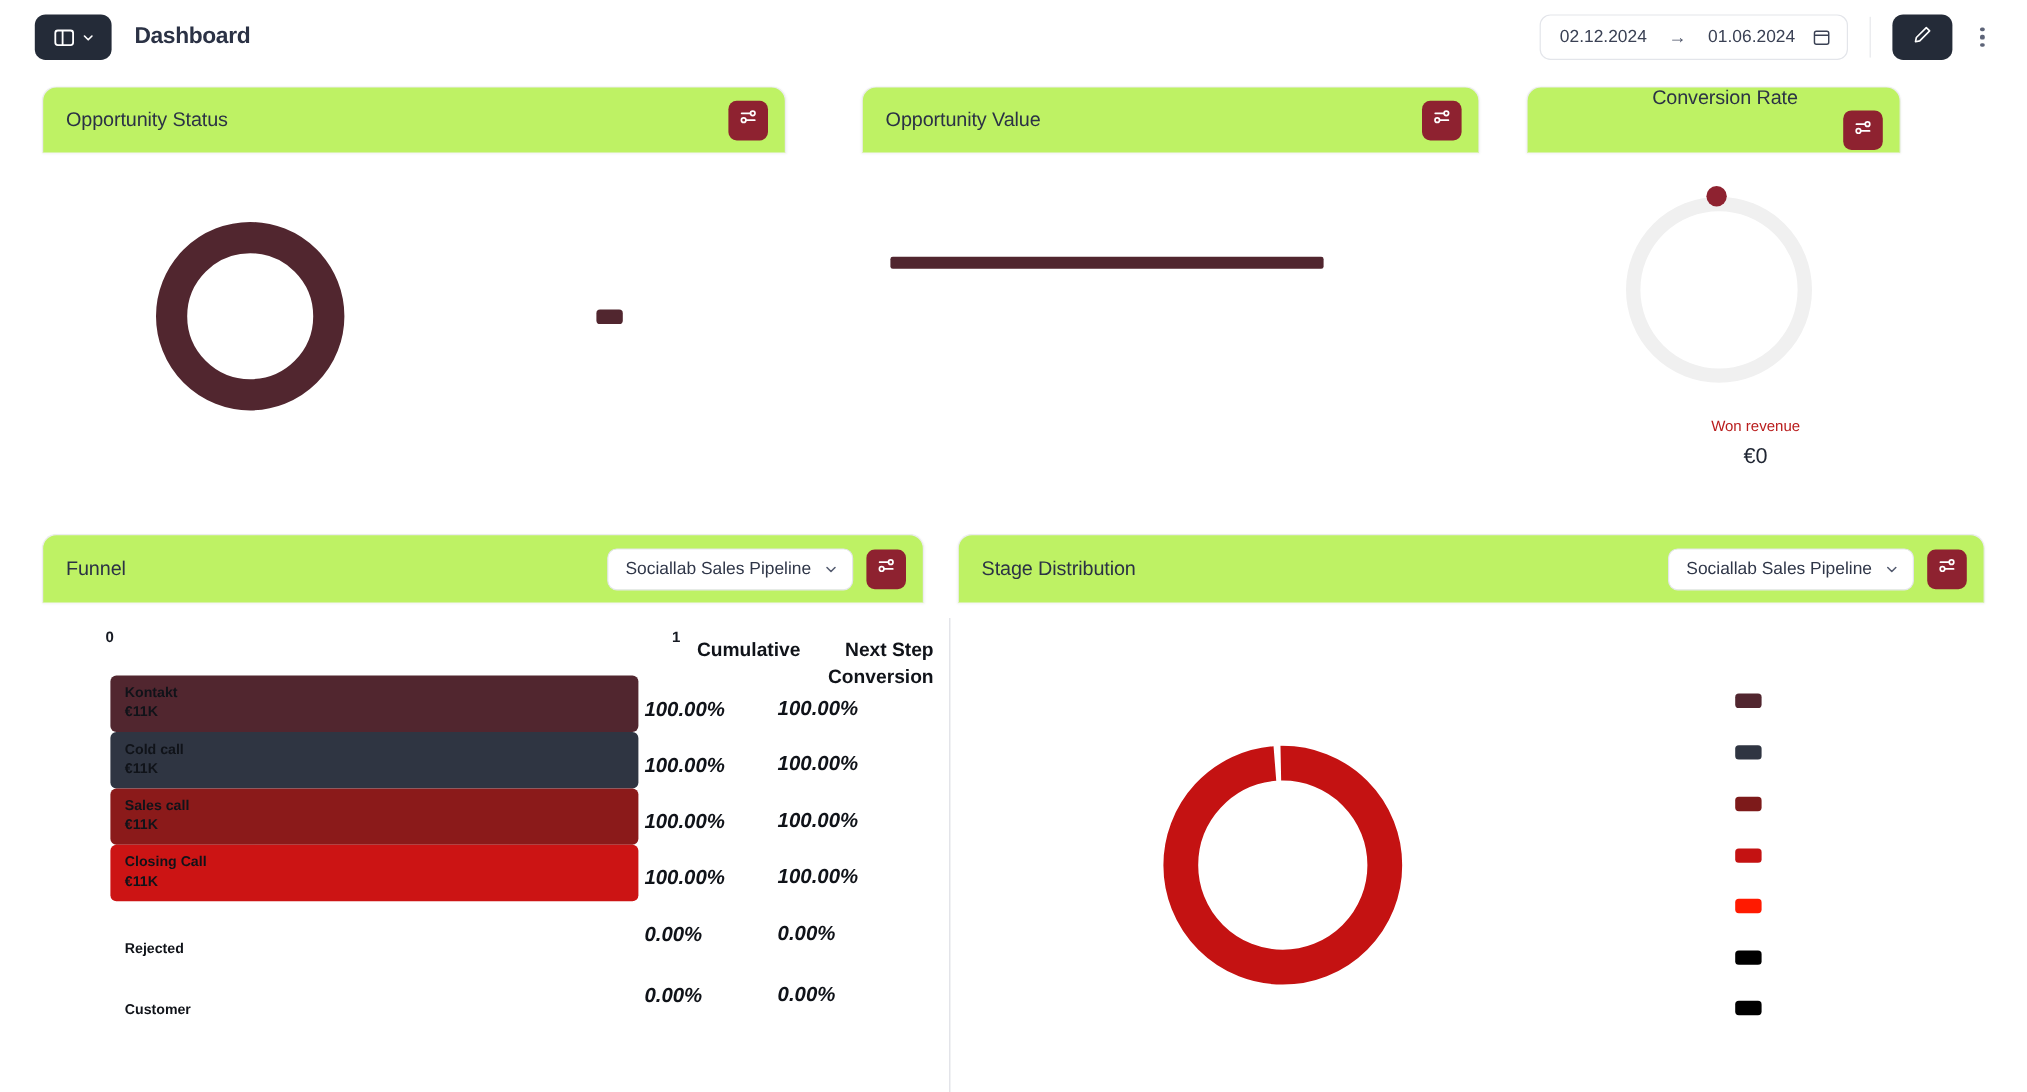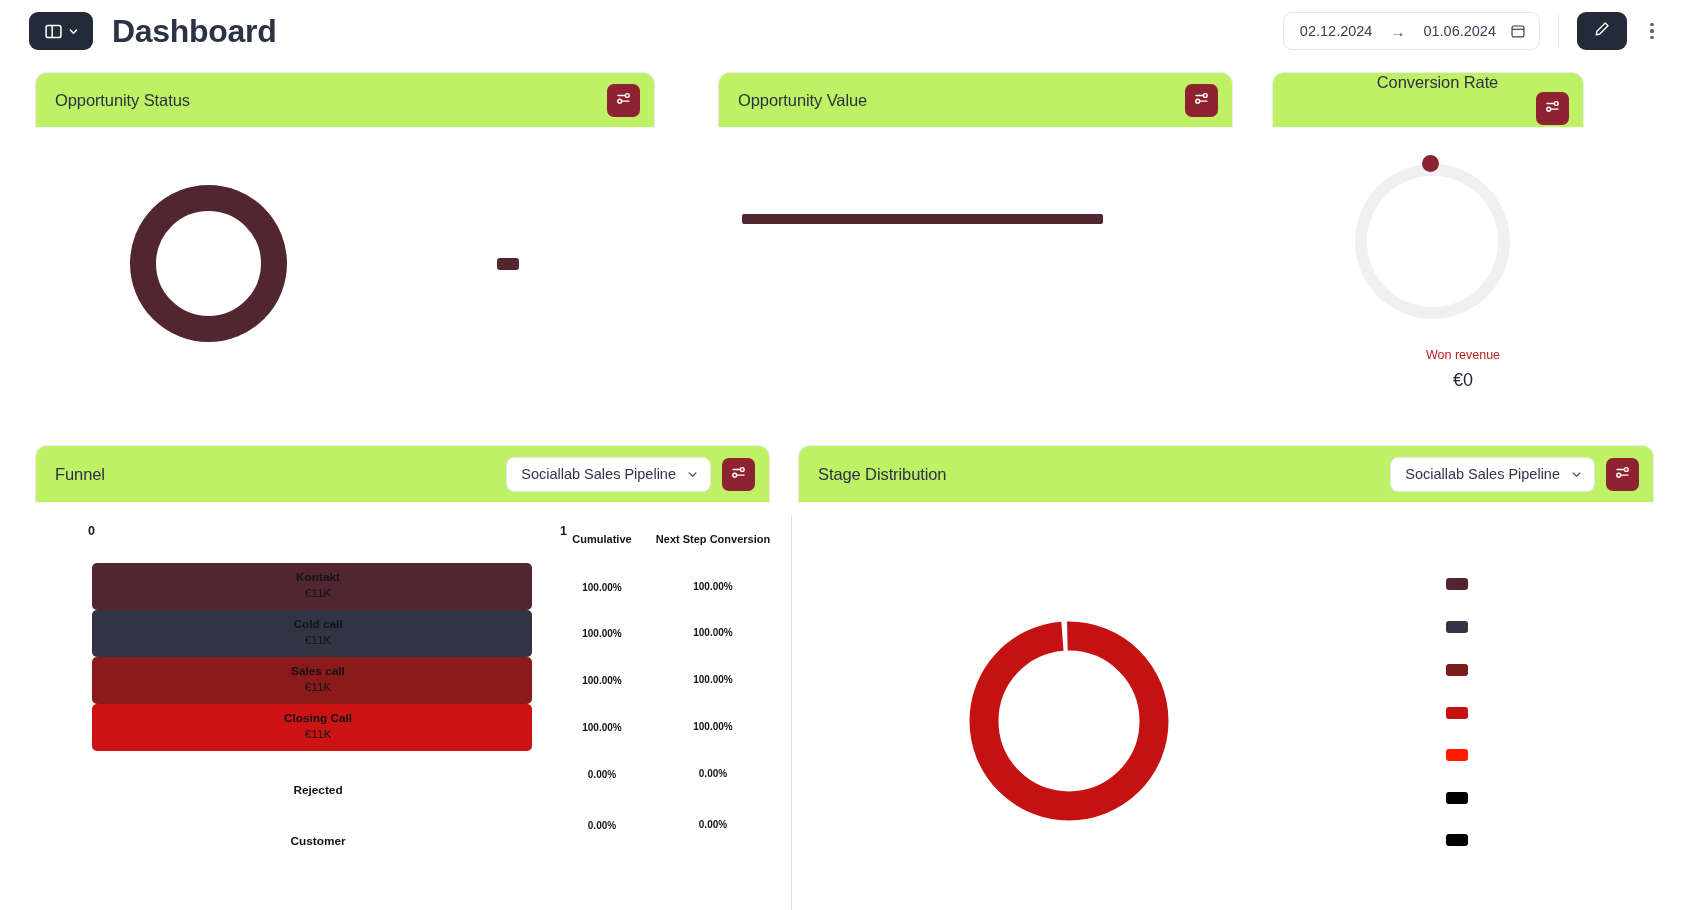--- a/index.html
+++ b/index.html
@@ -19,21 +19,21 @@
   }
   #topbar-left { display: flex; align-items: center; padding-left: 29px; }
   .panel-toggle {
     width: 64px; height: 38px; border-radius: 9px;
     background: #242b38; color: #fff;
     display: flex; align-items: center; justify-content: center; gap: 5px;
     cursor: pointer;
   }
   .panel-toggle svg { display: block; }
   .page-title {
-    font-size: 32px; font-weight: 600; color: #2b3245;
+    font-size: 19px; font-weight: 600; color: #2b3245;
     margin-left: 19px; letter-spacing: -0.3px;
   }
   #topbar-right {
     margin-left: auto; display: flex; align-items: center;
     padding-right: 22px; gap: 0;
   }
   .date-range {
     display: flex; align-items: center;
     border: 1px solid #e3e5ea; border-radius: 9px;
     height: 38px; padding: 0 13px 0 16px; background: #fff;
@@ -80,31 +80,31 @@
   .pipeline-select .chev { color: #555c70; margin-left: 10px; display:flex; }
 
   
   .chart-body { position: absolute; }
   .legend-swatch { width: 22px; height: 12px; border-radius: 3px; }
 
   
   .funnel-axis { position: absolute; font-size: 12.5px; font-weight: 700; color: #151922; }
   .fbar {
     position: absolute; border-radius: 5px;
-    padding: 7px 0 0 12px; overflow: hidden; text-align: center;
+    padding: 7px 0 0 12px; overflow: hidden;
   }
   .fbar .fname { font-size: 11.8px; font-weight: 700; color: #101319; line-height: 1.35; white-space: nowrap; }
-  .fbar .fval  { font-size: 11.8px; font-weight: 400; color: #101319; line-height: 1.35; white-space: nowrap; }
+  .fbar .fval  { font-size: 11.8px; font-weight: 700; color: #101319; line-height: 1.35; white-space: nowrap; }
   .fbar.empty .fname, .fbar.empty .fval { color: #101319; margin-top: 24px; }
 
   .fcol {
-    position: absolute; font-size: 10px; font-weight: 700;
-    color: #101319; text-align: center; white-space: nowrap;
-  }
-  .fcol-head { position: absolute; font-size: 11px; font-weight: 700; color: #101319; text-align: center; line-height: 1.35; }
+    position: absolute; font-size: 17px; font-weight: 700;
+    color: #101319; text-align: left; white-space: nowrap; font-style: italic;
+  }
+  .fcol-head { position: absolute; font-size: 16px; font-weight: 700; color: #101319; text-align: right; line-height: 1.35; }
   .vsep { position: absolute; width: 1.2px; background: #dcdee4; }
 </style>
 </head>
 <body>
 
 <div id="topbar">
   <div id="topbar-left">
     <div class="panel-toggle">
       <span>
         <svg width="19" height="19" viewBox="0 0 20 20" fill="none">

